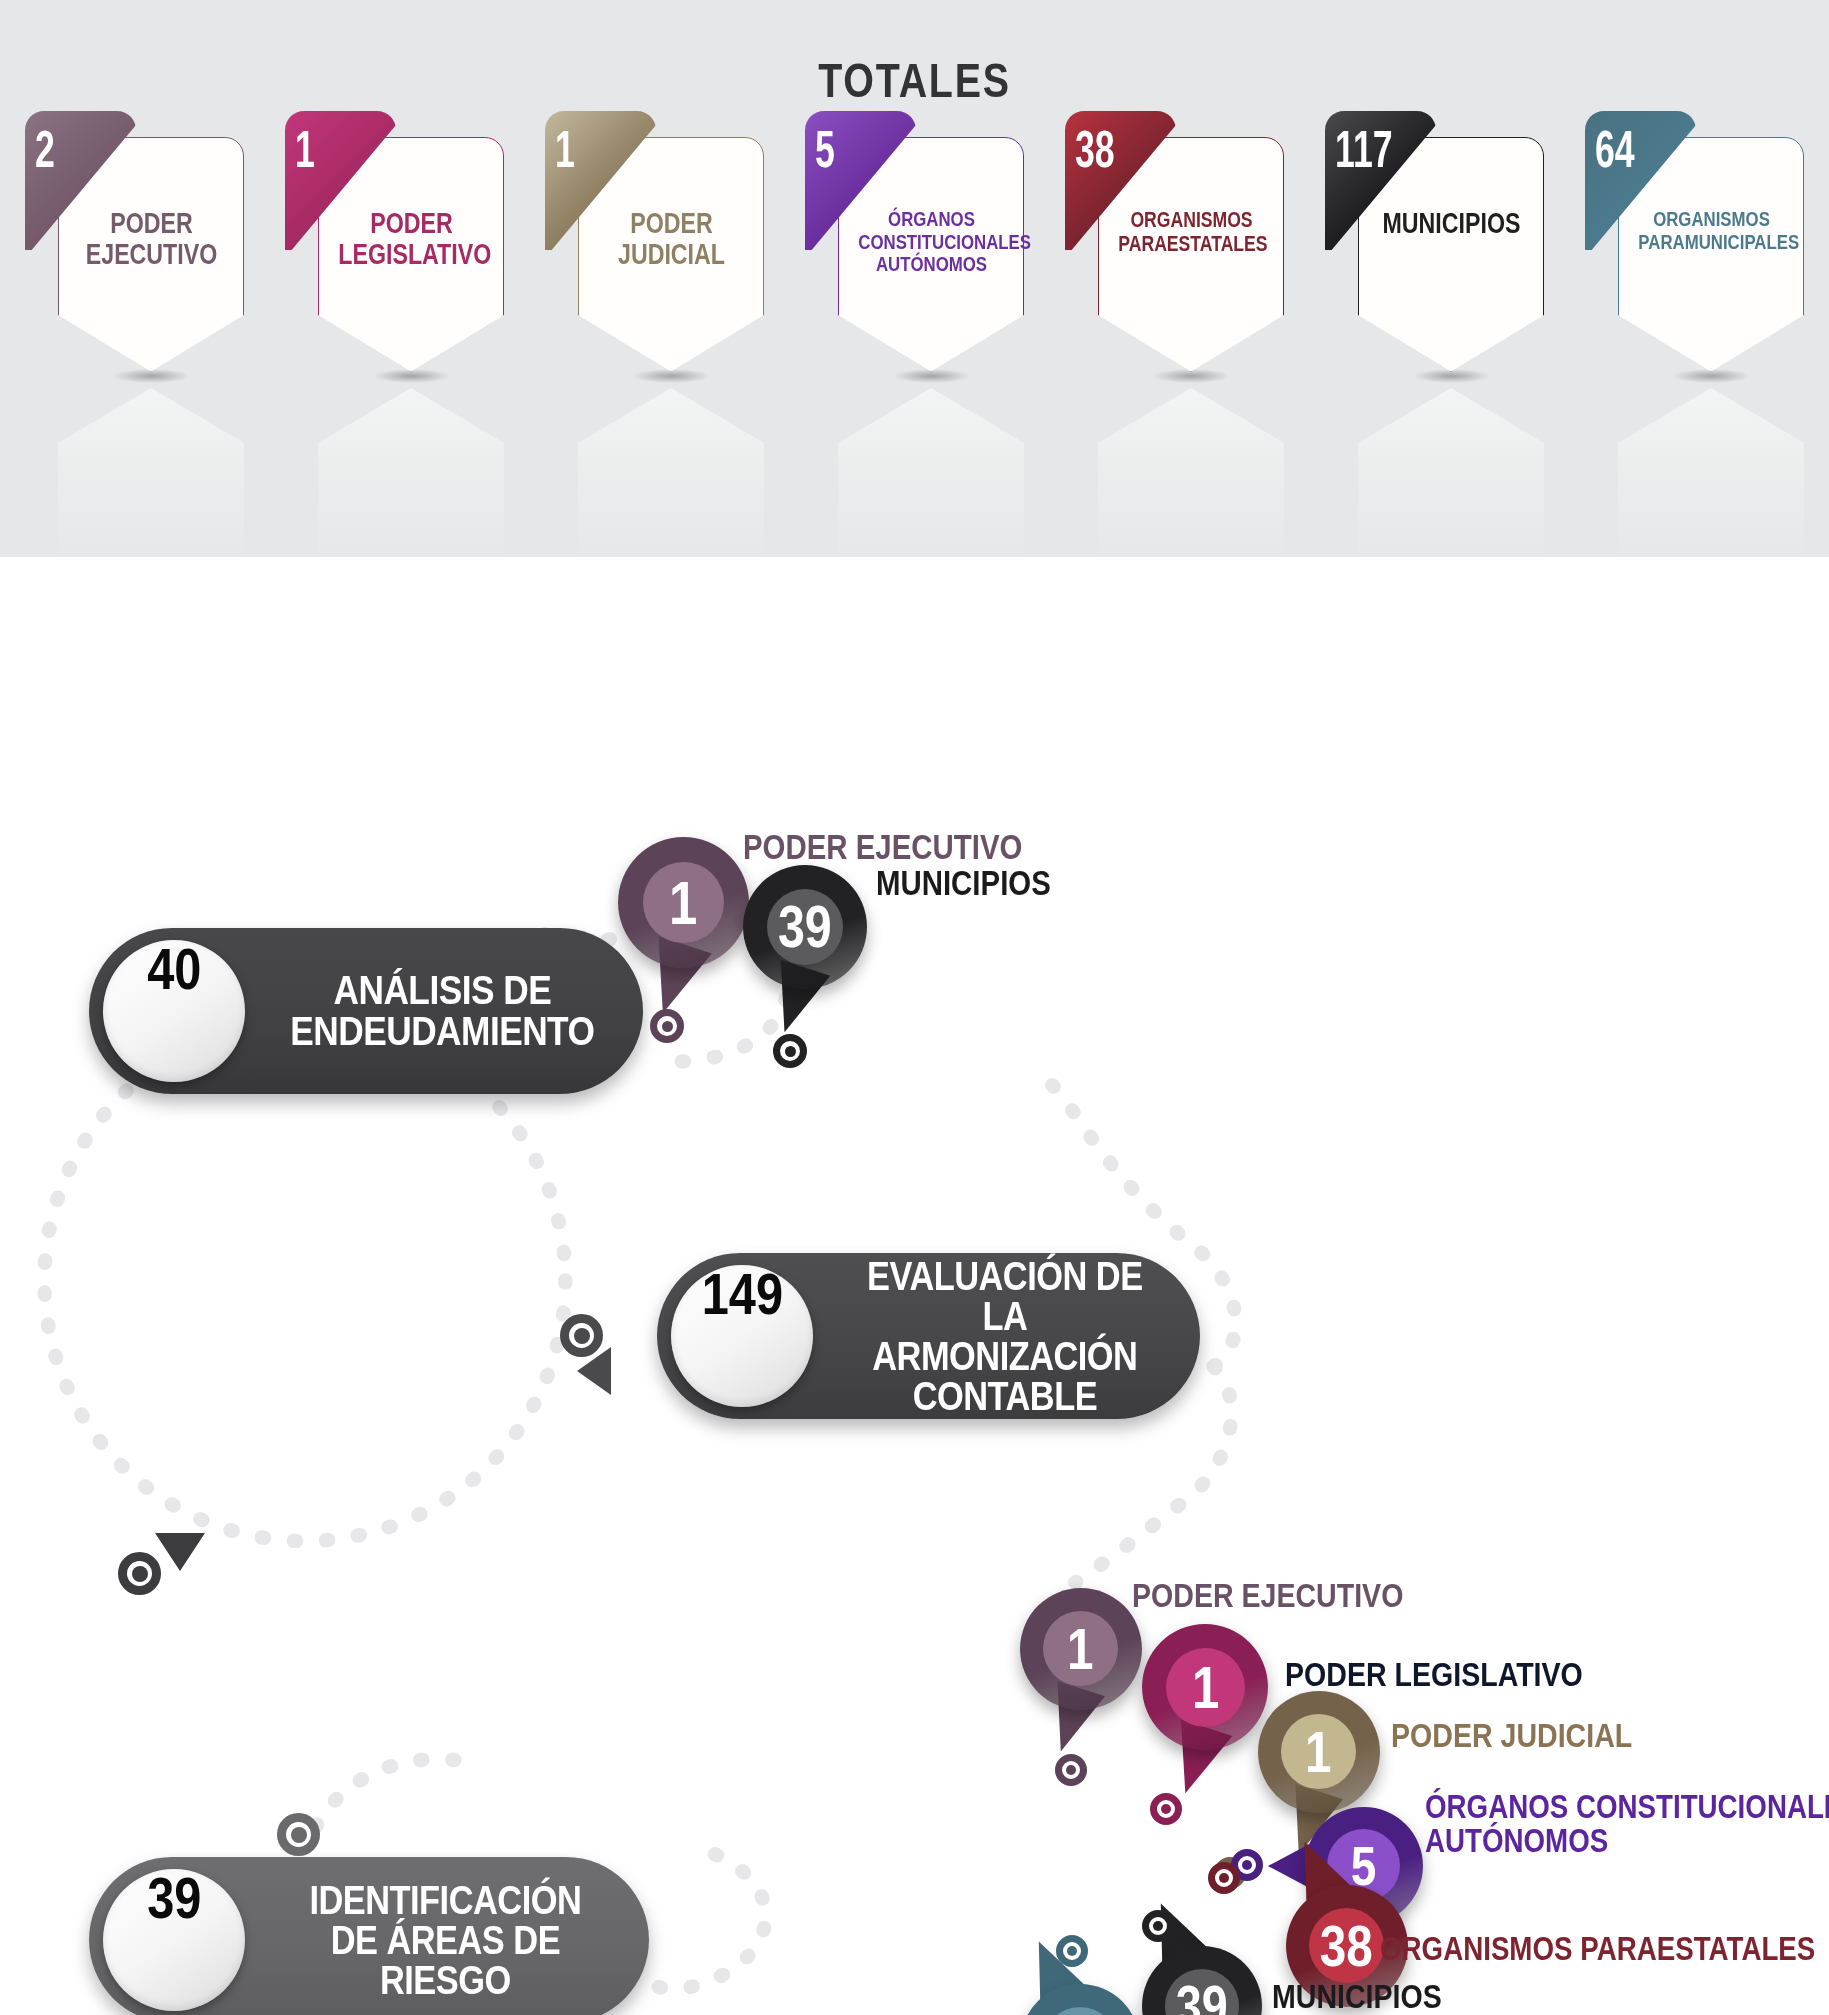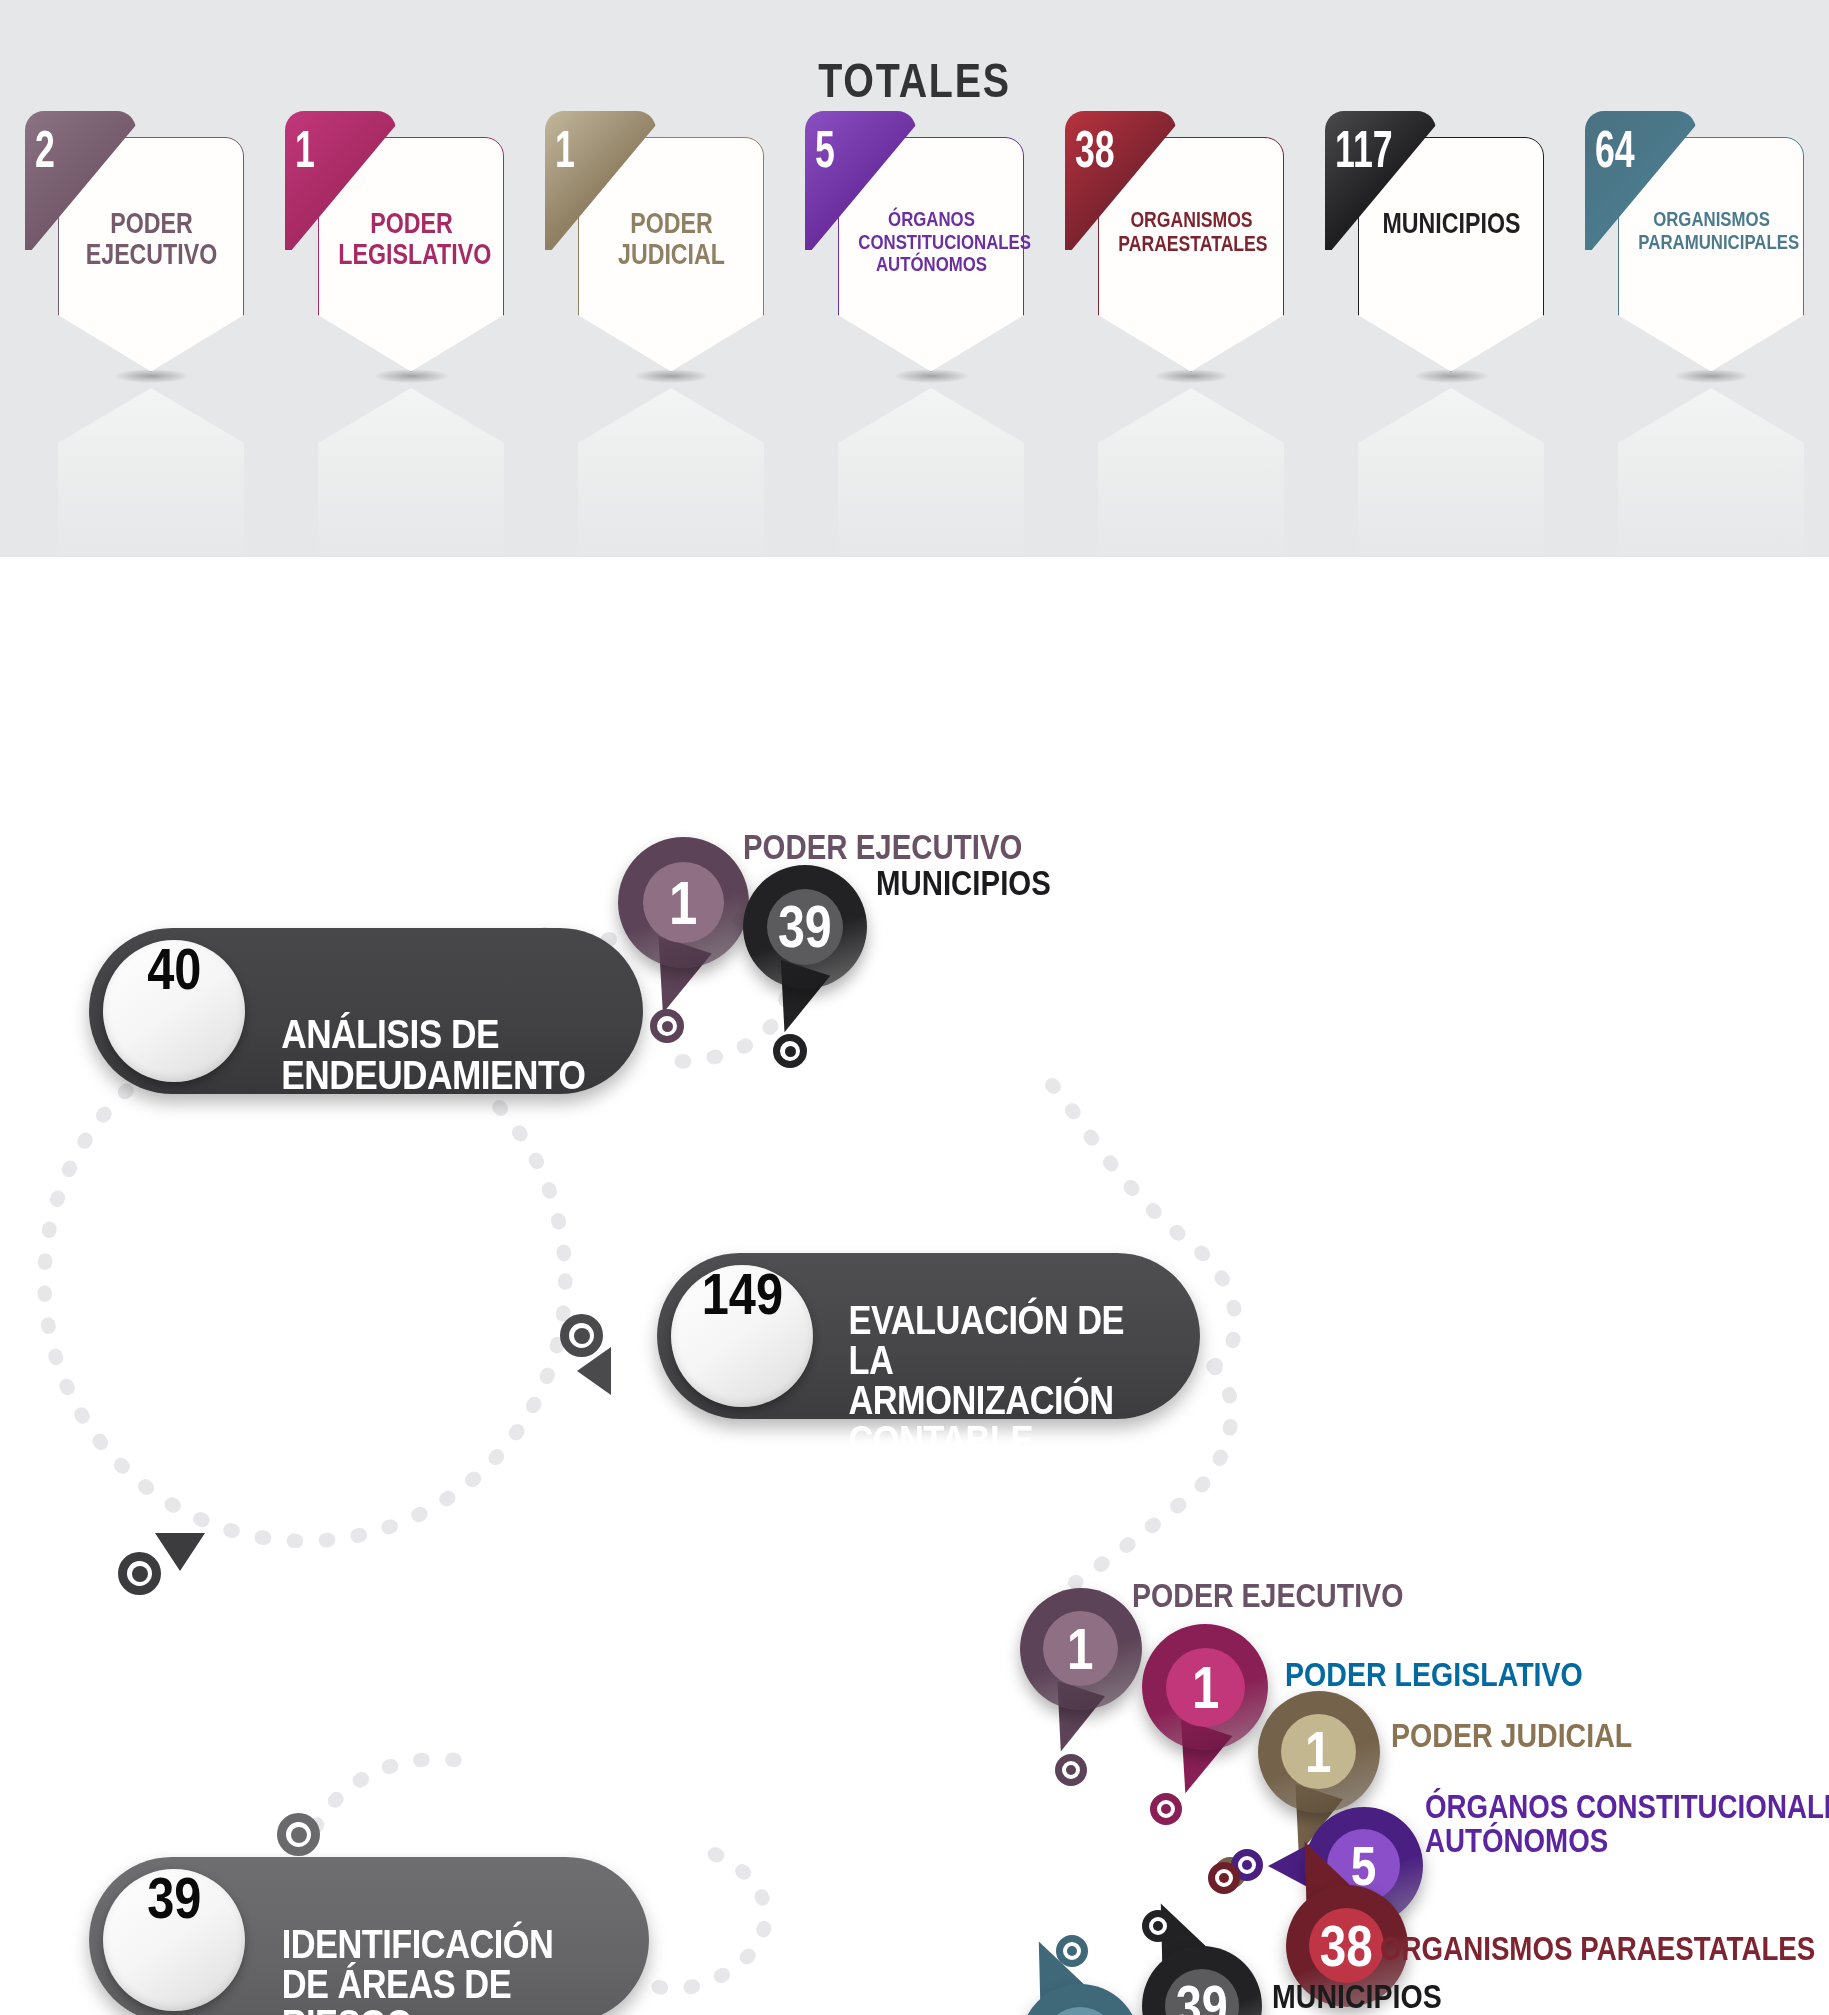--- a/index.html
+++ b/index.html
@@ -115,24 +115,23 @@
     display:flex; justify-content:center;
     box-shadow:0 4.4px 10px rgba(0,0,0,.3), inset 0 -3.3px 9px rgba(0,0,0,.10);
   }
   .pill .disc span{
     font-size:58px; font-weight:bold; color:#0a0a0a; line-height:1;
     font-family:"Liberation Sans Narrow","Liberation Sans",sans-serif;
     transform:scaleX(0.84);
   }
   .pill .ptext{
     position:absolute; left:166px; right:13.3px; top:50%; transform:translateY(-50%);
-    color:#ffffff; font-weight:bold; line-height:1.0;
+    color:#ffffff; font-weight:bold; text-align:center; line-height:1.0;
     font-size:39px; letter-spacing:-0.6px;
     font-family:"Liberation Sans Narrow","Liberation Sans",sans-serif;
-    margin-top:44px;
   }
   .pill .ptext i{ font-style:normal; display:block; transform:scaleX(0.86); }
 
   
   .tail{ position:absolute; width:0; height:0; }
 
   
   .pin{ position:absolute; }
   .pin .bub{
     position:absolute; left:0; top:0; border-radius:50%;
@@ -342,21 +341,21 @@
       <div class="ring" style="left: 1055px; top: 1197px; width: 32px; height: 32px; border: 7.2px solid rgb(93, 67, 87);">
         <div class="dot" style="width: 10.5px; height: 10.5px; background: rgb(93, 67, 87);"></div>
       </div>
       <div class="pin" style="left: 1142px; top: 1067px;">
         <div class="beak" style="left: 26.5px; top: 102px; border-left: 27px solid transparent; border-right: 27px solid transparent; border-top: 69px solid rgb(138, 31, 85); transform: rotate(18deg);"></div>
         <div class="bub" style="width: 126px; height: 126px; background: linear-gradient(160deg, rgb(138, 31, 85) 0%, rgb(138, 31, 85) 55%, rgba(0, 0, 0, 0.35) 130%);"></div>
         <div class="core" style="width: 79px; height: 79px; left: 24px; top: 24px; background: rgb(194, 55, 122);">
           <span style="font-size: 60px;">1</span>
         </div>
       </div>
-      <div class="pin-label" style="left: 1285px; top: 1100px; color: #0369a1; font-size: 34px;">
+      <div class="pin-label" style="left: 1285px; top: 1100px; color: #0f172a; font-size: 34px;">
         <i>PODER LEGISLATIVO</i>
       </div>
       <div class="ring" style="left: 1150px; top: 1236px; width: 32px; height: 32px; border: 7.2px solid rgb(138, 31, 85);">
         <div class="dot" style="width: 10.5px; height: 10.5px; background: rgb(138, 31, 85);"></div>
       </div>
       <div class="pin" style="left: 1258px; top: 1134px;">
         <div class="beak" style="left: 25.6px; top: 99px; border-left: 25.5px solid transparent; border-right: 25.5px solid transparent; border-top: 66px solid rgb(117, 98, 74); transform: rotate(18deg);"></div>
         <div class="bub" style="width: 122px; height: 122px; background: linear-gradient(160deg, rgb(117, 98, 74) 0%, rgb(117, 98, 74) 55%, rgba(0, 0, 0, 0.35) 130%);"></div>
         <div class="core" style="width: 75px; height: 75px; left: 23px; top: 23px; background: rgb(194, 183, 142);">
           <span style="font-size: 58px;">1</span>

